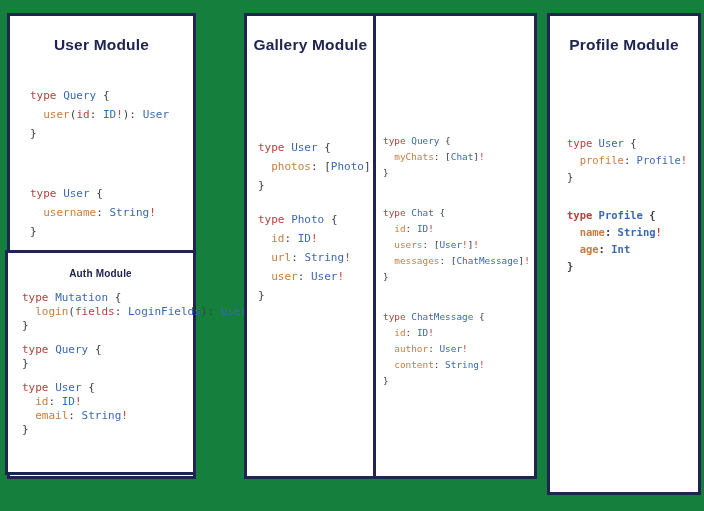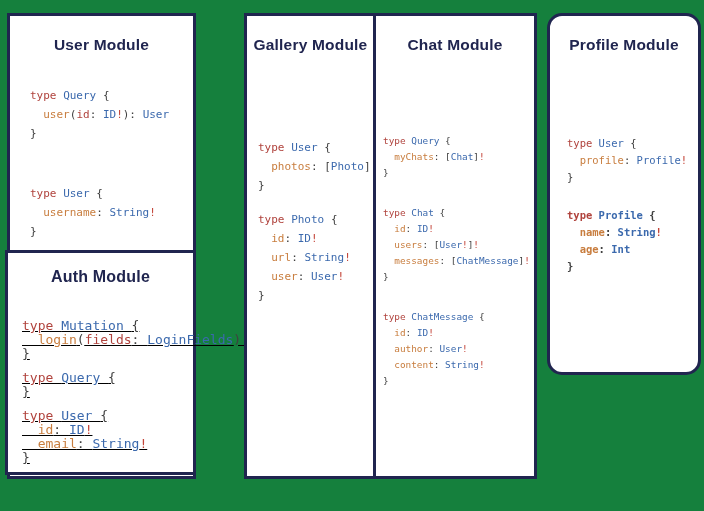--- a/index.html
+++ b/index.html
@@ -27,47 +27,47 @@
     left: 0;
     right: 0;
     margin: 0;
     text-align: center;
     font-weight: 700;
     font-size: 15.5px;
     letter-spacing: 0.2px;
     color: var(--navy, #20254f);
     font-family: "Liberation Sans", sans-serif;
   }
-  .panel-title.small { font-size: 16px; top: 15px; }
+  .panel-title.small { font-size: 10px; top: 15px; }
 
   .codeblocks {
     position: absolute;
     font-family: "DejaVu Sans Mono", monospace;
   }
   .code-block { margin: 0; }
   .code-line { white-space: pre; }
 
   .tk-keyword     { color: var(--keyword, #b0433d); }
   .tk-typename    { color: var(--typename, #3b69ad); }
   .tk-field       { color: var(--field, #c87d3e); }
   .tk-argument    { color: var(--argument, #b0433d); }
   .tk-punctuation { color: var(--punctuation, #404040); }
   .tk-bang        { color: var(--bang, #c4463a); }
 
   
   .p1 { left: 7px;   top: 13px; width: 189px; height: 466px; }
   .p2 { left: 230px; top: 13px; width: 133px; height: 466px; margin-left: 14px; }
   .p3 { left: 373px; top: 13px; width: 164px; height: 466px; }
-  .p4 { left: 547px; top: 13px; width: 154px; height: 362px; border-radius: 15px; }
+  .p4 { left: 547px; top: 13px; width: 154px; height: 482px; }
 
   .p1 .codeblocks { top: 70px;  left: 20px; font-size: 11px;  line-height: 19px; }
   .p1 > .codeblocks > .code-block + .code-block { margin-top: 41px; }
 
   .subpanel { left: -5px; right: -3px; top: 234px; bottom: 1px; }
-  .subpanel .codeblocks { top: 66px; left: 14px; font-size: 13px; line-height: 14px; text-decoration: underline; }
+  .subpanel .codeblocks { top: 38px; left: 14px; font-size: 11px; line-height: 14px; }
   .subpanel .code-block + .code-block { margin-top: 10px; }
 
   .p2 .codeblocks { top: 122px; left: 11px; font-size: 11px;  line-height: 19px; }
   .p2 .code-block + .code-block { margin-top: 15px; }
 
   .p3 .codeblocks { top: 117px; left: 7px;  font-size: 9.4px; line-height: 16px; }
   .p3 .code-block + .code-block { margin-top: 24px; }
 
   .p4 .codeblocks { top: 119px; left: 17px; font-size: 10.5px; line-height: 17px; }
   .p4 .code-block + .code-block { margin-top: 21px; font-weight: bold; }
@@ -96,21 +96,20 @@
 
   <section class="panel p2">
     <h2 class="panel-title">Gallery Module</h2>
     <div class="codeblocks">
         <pre class="code-block"><div class="code-line"><span class="tk-keyword">type </span><span class="tk-typename">User </span><span class="tk-punctuation">{</span></div><div class="code-line"><span class="tk-field">  photos</span><span class="tk-punctuation">: [</span><span class="tk-typename">Photo</span><span class="tk-punctuation">]</span><span class="tk-bang">!</span></div><div class="code-line"><span class="tk-punctuation">}</span></div></pre>
         <pre class="code-block"><div class="code-line"><span class="tk-keyword">type </span><span class="tk-typename">Photo </span><span class="tk-punctuation">{</span></div><div class="code-line"><span class="tk-field">  id</span><span class="tk-punctuation">: </span><span class="tk-typename">ID</span><span class="tk-bang">!</span></div><div class="code-line"><span class="tk-field">  url</span><span class="tk-punctuation">: </span><span class="tk-typename">String</span><span class="tk-bang">!</span></div><div class="code-line"><span class="tk-field">  user</span><span class="tk-punctuation">: </span><span class="tk-typename">User</span><span class="tk-bang">!</span></div><div class="code-line"><span class="tk-punctuation">}</span></div></pre>
       </div>
   </section>
 
   <section class="panel p3">
-    <h2 class="panel-title">Chat Module</h2>
     <div class="codeblocks">
         <pre class="code-block"><div class="code-line"><span class="tk-keyword">type </span><span class="tk-typename">Query </span><span class="tk-punctuation">{</span></div><div class="code-line"><span class="tk-field">  myChats</span><span class="tk-punctuation">: [</span><span class="tk-typename">Chat</span><span class="tk-punctuation">]</span><span class="tk-bang">!</span></div><div class="code-line"><span class="tk-punctuation">}</span></div></pre>
         <pre class="code-block"><div class="code-line"><span class="tk-keyword">type </span><span class="tk-typename">Chat </span><span class="tk-punctuation">{</span></div><div class="code-line"><span class="tk-field">  id</span><span class="tk-punctuation">: </span><span class="tk-typename">ID</span><span class="tk-bang">!</span></div><div class="code-line"><span class="tk-field">  users</span><span class="tk-punctuation">: [</span><span class="tk-typename">User</span><span class="tk-bang">!</span><span class="tk-punctuation">]</span><span class="tk-bang">!</span></div><div class="code-line"><span class="tk-field">  messages</span><span class="tk-punctuation">: [</span><span class="tk-typename">ChatMessage</span><span class="tk-punctuation">]</span><span class="tk-bang">!</span></div><div class="code-line"><span class="tk-punctuation">}</span></div></pre>
         <pre class="code-block"><div class="code-line"><span class="tk-keyword">type </span><span class="tk-typename">ChatMessage </span><span class="tk-punctuation">{</span></div><div class="code-line"><span class="tk-field">  id</span><span class="tk-punctuation">: </span><span class="tk-typename">ID</span><span class="tk-bang">!</span></div><div class="code-line"><span class="tk-field">  author</span><span class="tk-punctuation">: </span><span class="tk-typename">User</span><span class="tk-bang">!</span></div><div class="code-line"><span class="tk-field">  content</span><span class="tk-punctuation">: </span><span class="tk-typename">String</span><span class="tk-bang">!</span></div><div class="code-line"><span class="tk-punctuation">}</span></div></pre>
       </div>
   </section>
 
   <section class="panel p4">
     <h2 class="panel-title">Profile Module</h2>
     <div class="codeblocks">

